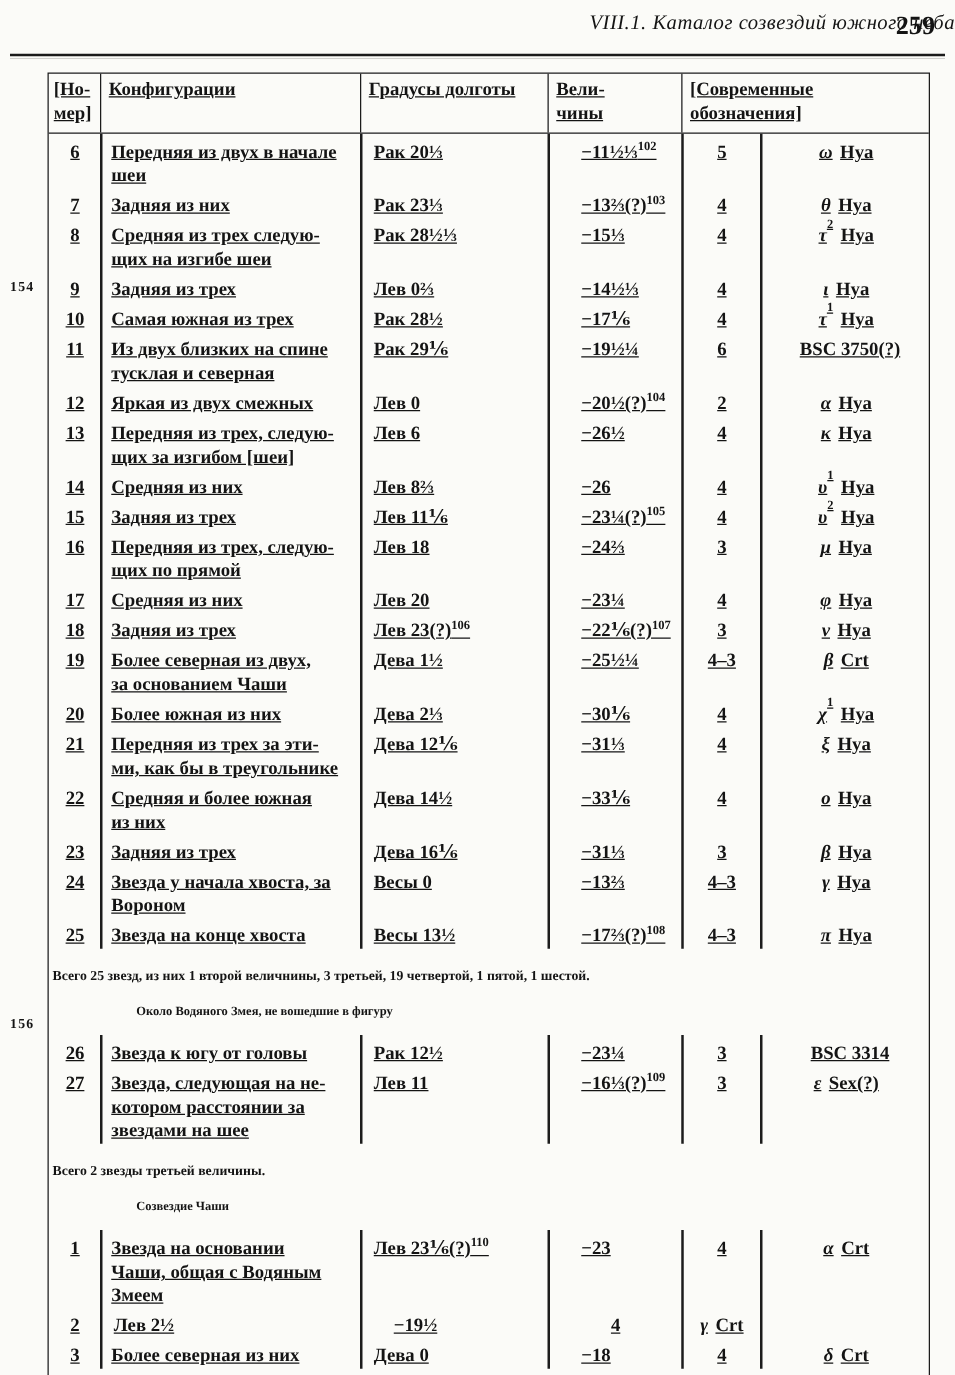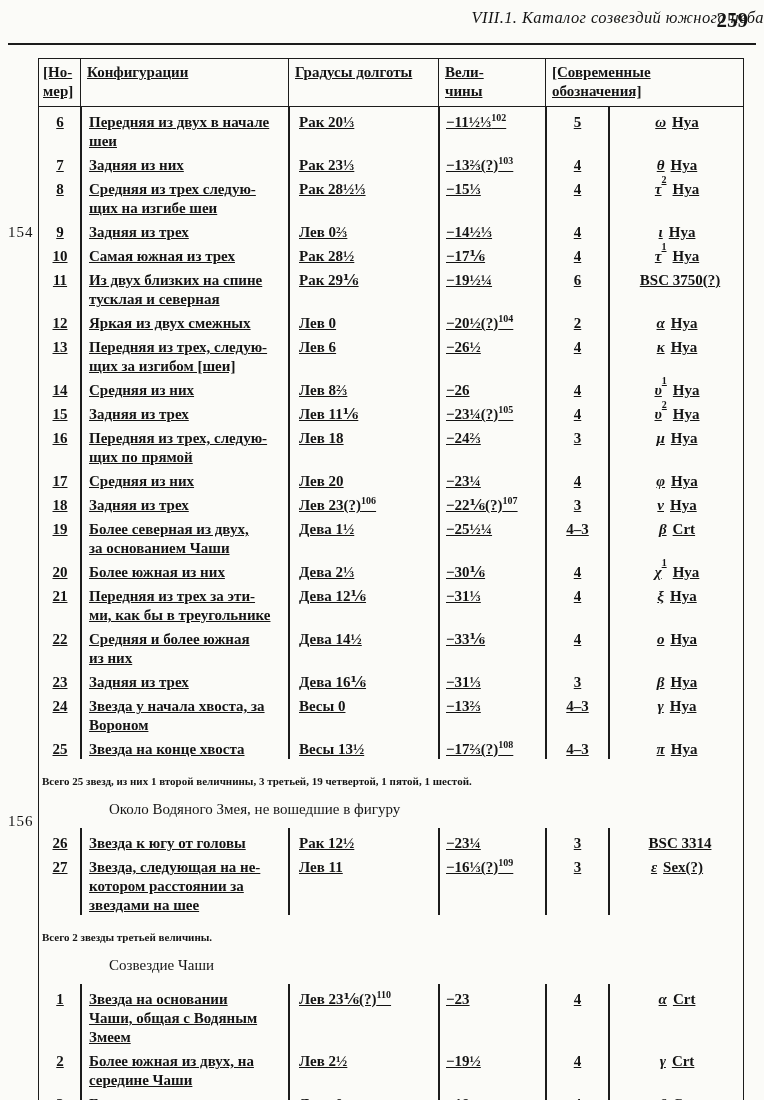--- a/index.html
+++ b/index.html
@@ -26,21 +26,21 @@
   }
   .head-rule{
     position:absolute;top:43px;left:8px;right:8px;height:4px;
     background:#1b1b1b;
     box-shadow:0 -2px 0 #fbfbf8 inset;
   }
 
   
   .margin-note{
     position:absolute;left:8px;
-    font-weight:400;font-size:15px;letter-spacing:1px;
+    font-weight:700;font-size:11px;letter-spacing:1px;
   }
   .mn-154{top:224px;}
   .mn-156{top:813px;}
 
   
   .ctable{
     position:absolute;left:38px;top:58px;width:706px;
     border:1.8px solid #1c1c1c;
     border-bottom:3px solid #1c1c1c;
     box-sizing:border-box;
@@ -64,34 +64,34 @@
   
   .tsection{position:relative;padding-top:6px;}
   .vl{position:absolute;top:0;bottom:0;width:1.5px;background:#1c1c1c;}
   .vl1{left:41px;}.vl2{left:249px;}.vl3{left:399px;}.vl4{left:506px;}.vl5{left:569px;}
 
   .tr{margin-bottom:5px;}
   .td{box-sizing:border-box;white-space:pre-line;}
   .c-num{text-align:center;padding:0 2px;}
   .c-config{padding-left:8px;padding-right:4px;}
   .c-lon{padding-left:10px;}
-  .c-lat{padding-left:7px;white-space:nowrap;}
+  .c-lat{padding-left:26px;white-space:nowrap;}
   .c-mag{text-align:center;}
   .c-des{display:flex;justify-content:center;align-items:flex-start;white-space:nowrap;}
   .c-des i{font-style:italic;}
   .des-txt{margin-left:6px;}
 
   sup{font-size:10px;vertical-align:super;line-height:0;font-weight:700;}
 
   
   .tsummary{
     padding:8px 2px 6px 3px;font-size:11px;
   }
   .theading{
-    padding:3px 0 9px 70px;font-size:15px;font-weight:400;
+    padding:3px 0 9px 70px;font-size:10px;font-weight:700;
   }
 </style>
 </head>
 <body>
 
 <div class="page">
 
   <div class="running-head">
     <span class="rh-title">VIII.1. Каталог созвездий южного неба</span>
     <span class="rh-page">259</span>
@@ -450,22 +450,20 @@
     <div class="td c-mag">4</div>
     <div class="td c-des">
             <i>α</i>
             <sup></sup>
             <span class="des-txt">Crt</span>
           </div>
   </div>
 
   <div class="tr grid">
     <div class="td c-num">2</div>
-    <div class="td c-config">Более южная из двух, на
-середине Чаши</div>
     <div class="td c-lon"><span>Лев 2½</span><sup></sup></div>
     <div class="td c-lat"><span>−19½</span><sup></sup></div>
     <div class="td c-mag">4</div>
     <div class="td c-des">
             <i>γ</i>
             <sup></sup>
             <span class="des-txt">Crt</span>
           </div>
   </div>
 

